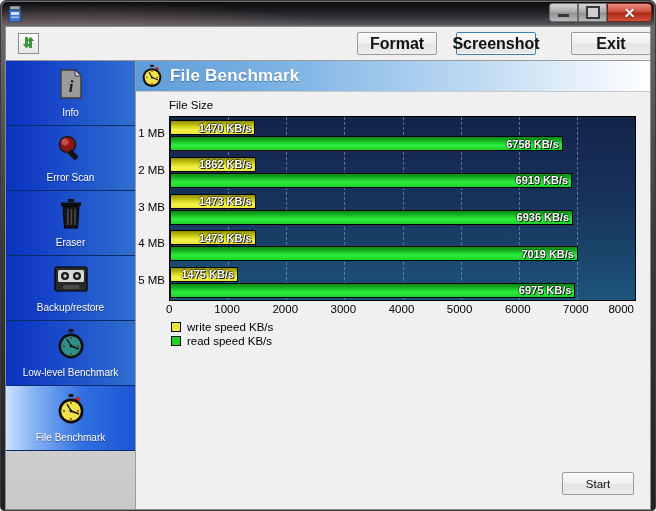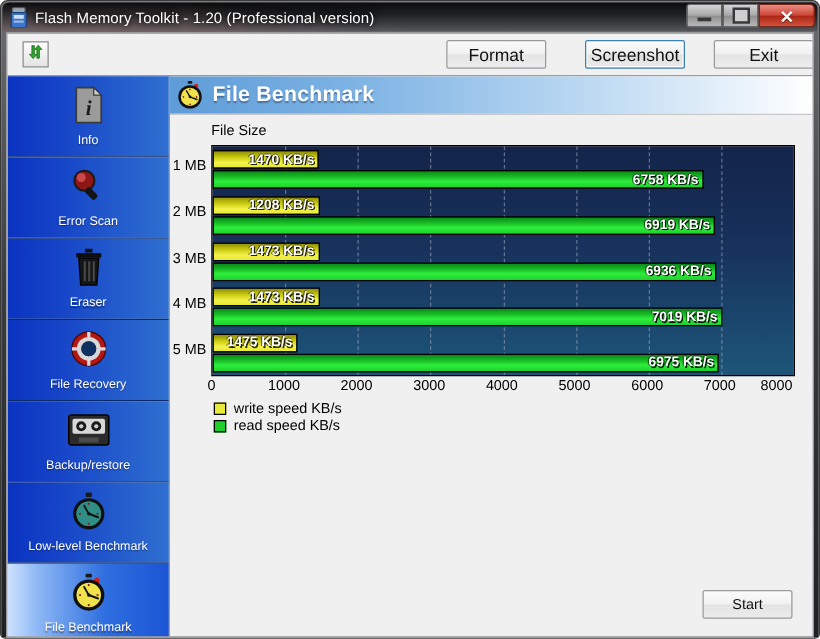--- a/index.html
+++ b/index.html
@@ -114,32 +114,33 @@
     margin-left: 6px;
     border: 1px solid #8d8d8d;
     background: linear-gradient(180deg,#fdfdfd,#e4e4e4);
     box-sizing: border-box;
     display:flex;align-items:center;justify-content:center;
   }
   .tbtn {
     height: 23px; width: 80px;
     border: 1px solid #9a9a9a;
     background: linear-gradient(180deg,#fbfbfb 0%, #f0f0f0 48%, #e4e4e4 52%, #ededed 100%);
-    font-size: 14px; color:#111;
+    font-size: 16px; color:#111;
     display:flex;align-items:center;justify-content:center;
     box-sizing:border-box;
     border-radius: 2px;
+    font-weight: bold;
   }
   .tbtn.primary {
     border: 1px solid #3c7fb1;
     box-shadow: inset 0 0 0 1px #ffffff;
     background: linear-gradient(180deg,#fbfbfb 0%, #f0f0f0 48%, #e2e2e2 52%, #eaeaea 100%);
   }
   #btn-format { position:absolute; left: 351px; }
-  #btn-screenshot { position:absolute; left: 462px; }
+  #btn-screenshot { position:absolute; left: 450px; }
   #btn-exit { position:absolute; left: 565px; }
 
   
   #body-split {
     position: absolute; left:0; top:33px; right:0; bottom:0;
     display: flex;
   }
 
   
   #sidebar {
@@ -289,21 +290,20 @@
 
     <span class="title-icon">
       <svg width="14" height="16" viewBox="0 0 14 16">
         <rect x="2" y="0" width="10" height="4" rx="1" fill="#9aa7b4" stroke="#5c6670"></rect>
         <rect x="1" y="4" width="12" height="12" rx="1" fill="#3d76c9" stroke="#1d3f73"></rect>
         <rect x="3" y="6" width="8" height="3" fill="#cfe0f5"></rect>
         <rect x="3" y="10.5" width="8" height="1.6" fill="#9fc0e8"></rect>
       </svg>
     </span>
 
-    <span class="title-text">Flash Memory Toolkit - 1.20 (Professional version)</span>
 
     <div id="wincontrols">
       <div class="wbtn min">
         <span class="glyph-min"></span>
       </div>
       <div class="wbtn max">
         <span class="glyph-max"></span>
       </div>
       <div class="wbtn close">
         <span class="glyph-close">✕</span>
@@ -363,32 +363,20 @@
               <rect x="5" y="4.5" width="20" height="3.5" fill="#0d0d0d"></rect>
               <path d="M7 8.5 H23 L21.5 30 H8.5 Z" fill="#151515" stroke="#000" stroke-width="1"></path>
               <rect x="11" y="11" width="1.6" height="16" fill="#4a4a4a"></rect>
               <rect x="14.6" y="11" width="1.6" height="16" fill="#4a4a4a"></rect>
               <rect x="18.2" y="11" width="1.6" height="16" fill="#4a4a4a"></rect>
             </svg>
           </span>
           <span class="nav-label">Eraser</span>
         </div>
 
-        <div class="nav-item">
-          <span class="nav-icon">
-            <svg width="32" height="32" viewBox="0 0 32 32">
-              <circle cx="16" cy="16" r="13.5" fill="#b51616" stroke="#4a0a0a" stroke-width="1.2"></circle>
-              <circle cx="16" cy="16" r="9.5" fill="#d8d8d8"></circle>
-              <circle cx="16" cy="16" r="6" fill="#1b3f7a"></circle>
-              <circle cx="16" cy="16" r="6" fill="#10305f"></circle>
-              <path d="M16 2.5 L16 7 M16 25 L16 29.5 M2.5 16 L7 16 M25 16 L29.5 16" stroke="#d8d8d8" stroke-width="2.6"></path>
-            </svg>
-          </span>
-          <span class="nav-label">File Recovery</span>
-        </div>
 
         <div class="nav-item">
           <span class="nav-icon">
             <svg width="34" height="26" viewBox="0 0 34 26">
               <rect x="1" y="1" width="32" height="24" rx="2" fill="#2a2a2a" stroke="#000" stroke-width="1.2"></rect>
               <rect x="4" y="4" width="26" height="12" rx="1.5" fill="#d8d8d8"></rect>
               <circle cx="11" cy="10" r="4" fill="#1a1a1a"></circle>
               <circle cx="11" cy="10" r="1.7" fill="#cfcfcf"></circle>
               <circle cx="23" cy="10" r="4" fill="#1a1a1a"></circle>
               <circle cx="23" cy="10" r="1.7" fill="#cfcfcf"></circle>
@@ -482,21 +470,21 @@
               <div class="bargroup">
                 <div class="bar write" style="top: 3.3px; width: 85.4437px;">
                   <span class="val">1470 KB/s</span>
                 </div>
                 <div class="bar read" style="top: 19.3px; width: 392.809px;">
                   <span class="val">6758 KB/s</span>
                 </div>
               </div>
               <div class="bargroup">
                 <div class="bar write" style="top: 39.9px; width: 85.56px;">
-                  <span class="val">1208 KB/s</span>
+                  <span class="val">1862 KB/s</span>
                 </div>
                 <div class="bar read" style="top: 55.9px; width: 402.167px;">
                   <span class="val">6919 KB/s</span>
                 </div>
               </div>
               <div class="bargroup">
                 <div class="bar write" style="top: 76.5px; width: 85.6181px;">
                   <span class="val">1473 KB/s</span>
                 </div>
                 <div class="bar read" style="top: 92.5px; width: 403.155px;">

